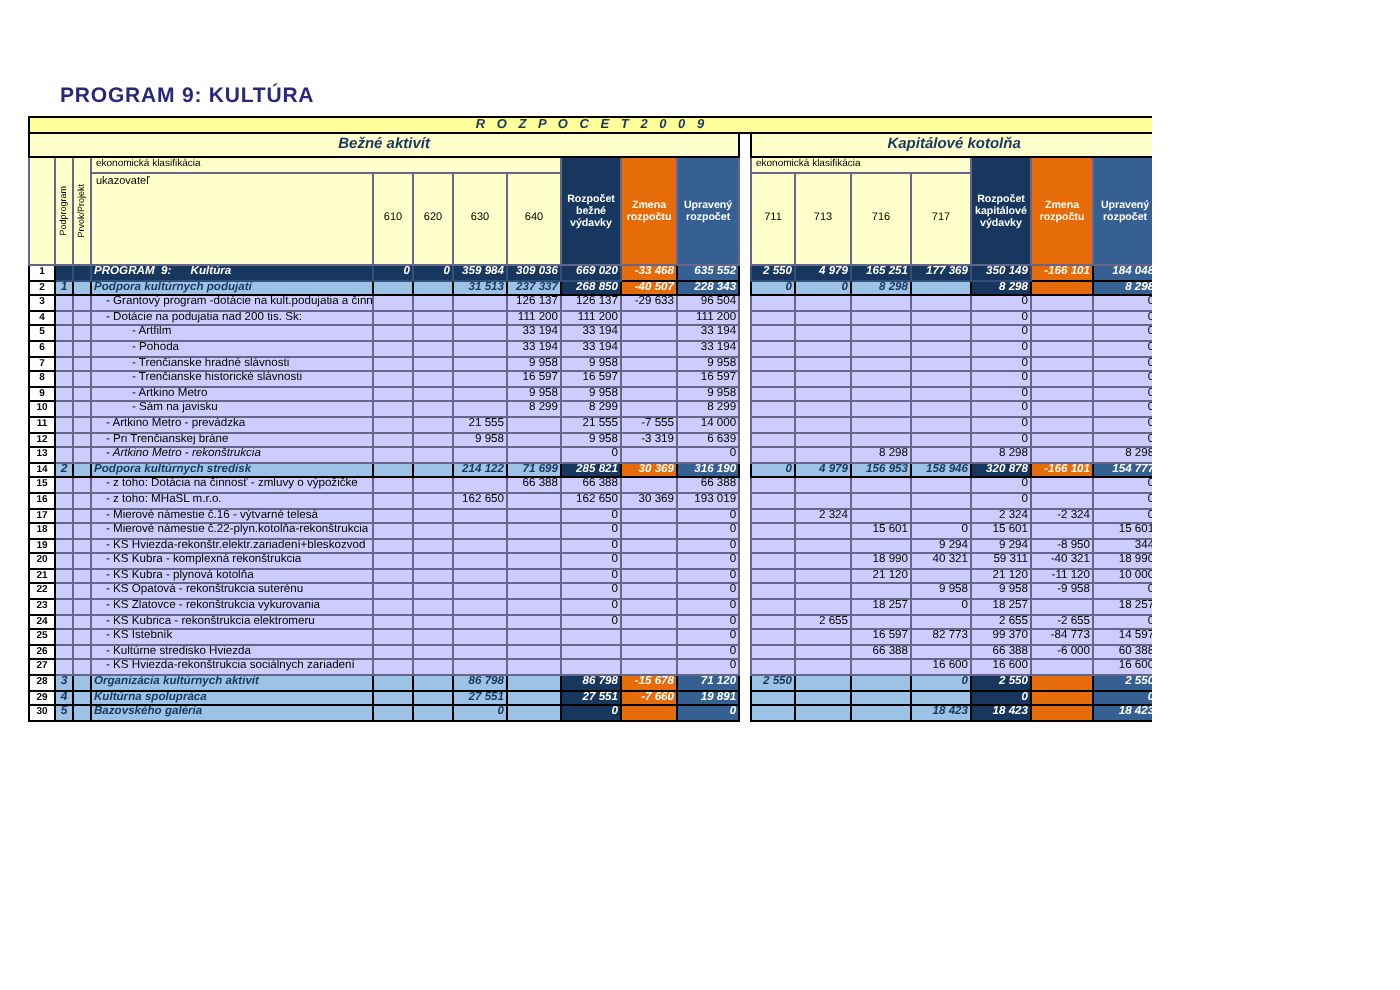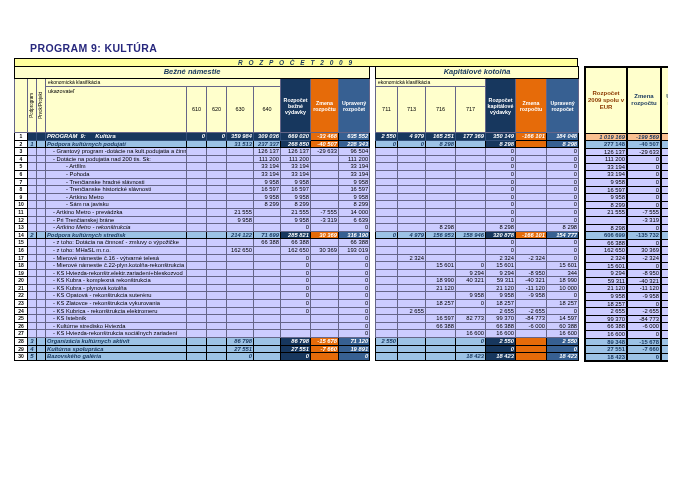--- a/index.html
+++ b/index.html
@@ -1,16 +1,16 @@
 <!DOCTYPE html>
 <html><head>
 <meta charset="utf-8">
 <style>
   html,body{margin:0;padding:0;background:#fff;}
-  .stage{position:relative;width:668px;height:495px;background:#fff;overflow:hidden;
+  .stage{position:relative;width:576px;height:495px;background:#fff;overflow:hidden;
          font-family:"Liberation Sans",sans-serif;}
   .title{position:absolute;left:30px;top:42px;font-size:10.5px;font-weight:bold;
          color:#28287E;letter-spacing:.4px;}
   .banner{position:absolute;left:14px;top:58px;width:564px;height:9px;box-sizing:border-box;
           background:#FFFF9C;border:1px solid #000;color:#17375E;font-size:6.5px;
           font-weight:bold;font-style:italic;letter-spacing:2px;text-align:center;line-height:7px;}
   table{border-collapse:collapse;table-layout:fixed;position:absolute;top:66px;
         font-size:6px;}
   table td{border:1px solid #666688;padding:0;overflow:hidden;white-space:nowrap;
            height:6.8px;line-height:6.6px;vertical-align:middle;box-sizing:border-box;}
@@ -77,21 +77,21 @@
       <col style="width:20px">
         <col style="width:20px">
         <col style="width:27px">
         <col style="width:27px">
       <col style="width:30px">
         <col style="width:28px">
         <col style="width:31px">
     </colgroup>
     <tbody>
       <tr class="hB">
-        <td class="hsec" colspan="11">Bežné námestie</td>
+        <td class="hsec" colspan="11">Bežné aktivít</td>
       </tr>
       <tr class="hC">
         <td class="hblank" rowspan="2"></td>
         <td class="hrot" rowspan="2">
             <div class="rot">Podprogram</div>
           </td>
         <td class="hrot" rowspan="2">
             <div class="rot">Prvok/Projekt</div>
           </td>
         <td class="heko" colspan="5">ekonomická klasifikácia</td>

